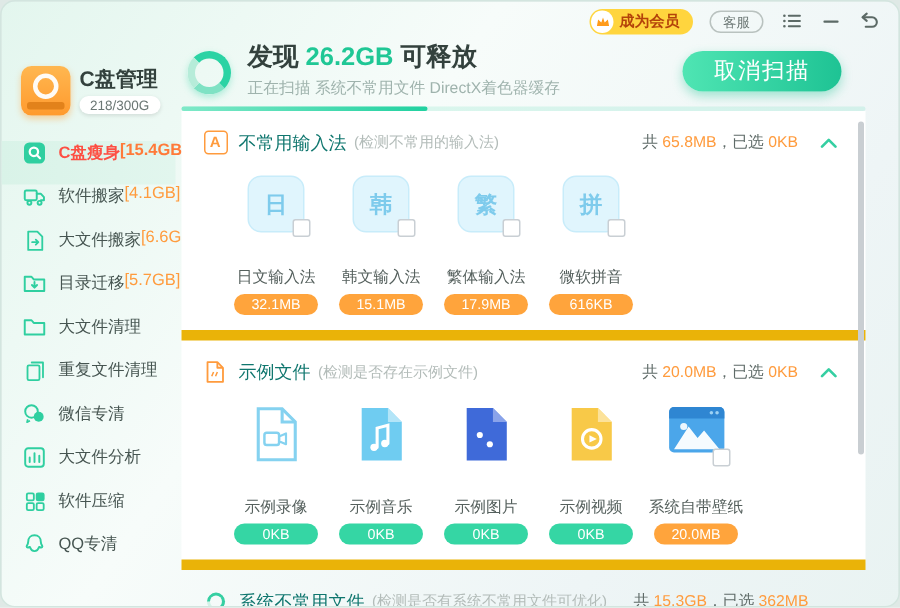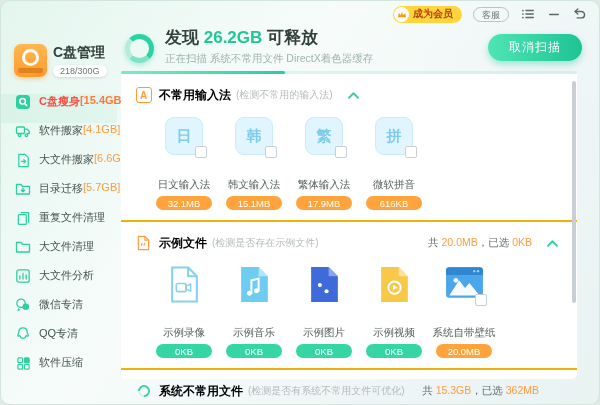--- a/index.html
+++ b/index.html
@@ -30,35 +30,35 @@
   .menu-item.active{background:linear-gradient(90deg,#d9f3e8,#e2f6ee);}
   .menu-item.active .mi-label{color:#fd4f43;font-weight:bold;}
   .menu-item.active .mi-value{color:#ff7a39;font-weight:bold;}
   
   .main-header{position:absolute;left:124px;top:26px;display:flex;align-items:center;}
   .spinner{width:29px;height:29px;border-radius:50%;border:5px solid #2bd3a4;border-left-color:#b6ecd9;border-bottom-color:#7fe2c4;box-sizing:border-box;margin-top:3px;box-shadow:0 2px 5px rgba(43,211,164,.35);}
   .head-text{margin-left:11px;}
   .head-title{font-size:17px;font-weight:bold;color:#33413d;line-height:21px;}
   .head-title .hl{color:#1fc795;}
   .head-status{margin-top:4px;font-size:10.5px;color:#9fb3ad;}
-  .cancel-btn{position:absolute;right:17px;top:33px;height:27px;padding:0 21px;border:none;border-radius:14px;
-    background:linear-gradient(90deg,#4fe5b3,#1ec394);color:#fff;font-size:12px;letter-spacing:1px;cursor:pointer;
+  .cancel-btn{position:absolute;right:38px;top:33px;height:27px;padding:0 21px;border:none;border-radius:14px;
+    background:linear-gradient(90deg,#4fe5b3,#1ec394);color:#fff;font-size:15px;letter-spacing:1px;cursor:pointer;
     box-shadow:0 3px 7px rgba(30,195,148,.4);font-family:inherit;}
   .progress{position:absolute;left:120px;top:70px;width:456px;height:3px;background:rgba(43,211,164,.14);border-radius:2px;}
   .progress-fill{height:100%;border-radius:2px;background:linear-gradient(90deg,#7fe9c8,#21d1a0);}
   
   .panel{position:absolute;left:120px;top:73px;width:456px;height:305px;background:#fff;border-radius:0 0 5px 5px;box-sizing:border-box;}
   .scroll-thumb{position:absolute;right:1px;top:7px;width:4px;height:222px;background:#c9ced2;border-radius:2px;cursor:pointer;}
   .section{padding:0 10px 0 12px;}
-  .section + .section{border-top:2px solid #eab308;}
+  .section + .section{border-top:7px solid #eab308;}
   .sec-head{display:flex;align-items:center;padding:10px 2px 4px 2px;height:22px;}
   .sec-ico{width:17px;height:17px;flex:none;display:flex;align-items:center;justify-content:center;margin-right:7px;}
   .a-badge{width:14px;height:14px;border:1.5px solid #ff9b3d;border-radius:3px;font-size:10px;font-weight:bold;color:#ff9b3d;display:flex;align-items:center;justify-content:center;}
   .ring{width:12px;height:12px;border-radius:50%;border:2px solid #35cfa2;border-bottom-color:#d4f1e7;transform:rotate(45deg);box-sizing:border-box;}
-  .sec-title{font-size:12px;font-weight:bold;color:#000000;}
+  .sec-title{font-size:12px;font-weight:normal;color:#0f766e;}
   .sec-hint{font-size:10px;color:#b3bcb9;margin-left:5px;}
   .sec-totals{margin-left:auto;font-size:10.5px;color:#5f6b68;white-space:nowrap;}
   .sec-totals .orange{color:#ff9b3d;}
   .chev{margin-left:14px;margin-right:6px;cursor:pointer;display:flex;}
   .no-chev{margin-right:26px;}
   
   .items-row{display:flex;padding:6px 0 10px 16px;}
   .item{width:70px;display:flex;flex-direction:column;align-items:center;cursor:pointer;}
   .icon-wrap{position:relative;width:40px;height:40px;display:flex;align-items:center;justify-content:center;}
   .ime-icon{width:36px;height:36px;border-radius:9px;background:#e0f5fd;border:1px solid #c8ecfa;color:#7ecbec;font-size:15px;font-weight:bold;display:flex;align-items:center;justify-content:center;}
@@ -150,77 +150,77 @@
           <svg width="16" height="16" viewBox="0 0 16 16" fill="none" stroke="#2fcfa0" stroke-width="1.3" stroke-linecap="round" stroke-linejoin="round">
               <path d="M1.5 3.5 h4.5 l1.5 1.8 h7 V13 h-13 z"></path>
               <path d="M8 7 v3.6 M6.3 9 L8 10.8 L9.7 9"></path>
             </svg>
         </span>
         <span class="mi-label">目录迁移</span>
           <span class="mi-value">[5.7GB]</span>
       </div>
       <div class="menu-item">
         <span class="mi-icon">
+          <svg width="16" height="16" viewBox="0 0 16 16" fill="none" stroke="#2fcfa0" stroke-width="1.3" stroke-linecap="round" stroke-linejoin="round">
+              <path d="M1.5 3.5 h4.5 l1.5 1.8 h7 V13 h-13 z"></path>
+            </svg>
+        </span>
+        <span class="mi-label">大文件清理</span>
+          <span class="mi-value"></span>
+      </div>
+      <div class="menu-item">
+        <span class="mi-icon">
           <svg width="15" height="15" viewBox="0 0 16 16" fill="none" stroke="#2fcfa0" stroke-width="1.3" stroke-linecap="round" stroke-linejoin="round">
               <path d="M5.5 1.8 h8 v10.5"></path>
               <rect x="2.5" y="3.8" width="8.5" height="10.5" rx="1"></rect>
             </svg>
         </span>
         <span class="mi-label">重复文件清理</span>
-          <span class="mi-value"></span>
-      </div>
-      <div class="menu-item">
-        <span class="mi-icon">
-          <svg width="16" height="16" viewBox="0 0 16 16" fill="none" stroke="#2fcfa0" stroke-width="1.3" stroke-linecap="round" stroke-linejoin="round">
-              <path d="M1.5 3.5 h4.5 l1.5 1.8 h7 V13 h-13 z"></path>
-            </svg>
-        </span>
-        <span class="mi-label">大文件清理</span>
-          <span class="mi-value"></span>
-      </div>
-      <div class="menu-item">
-        <span class="mi-icon">
-          <svg width="16" height="16" viewBox="0 0 16 16" fill="none" stroke="#2fcfa0" stroke-width="1.3" stroke-linecap="round">
-              <rect x="1.8" y="1.8" width="12.4" height="12.4" rx="2"></rect>
-              <path d="M4.8 11 v-3 M8 11 V5.2 M11.2 11 V6.8"></path>
-            </svg>
-        </span>
-        <span class="mi-label">大文件分析</span>
           <span class="mi-value"></span>
       </div>
       <div class="menu-item">
         <span class="mi-icon">
           <svg width="16" height="16" viewBox="0 0 16 16">
               <circle cx="6" cy="6.3" r="4.2" fill="none" stroke="#2fcfa0" stroke-width="1.3"></circle>
               <circle cx="10.8" cy="9.8" r="3.3" fill="#2fcfa0"></circle>
               <path d="M3.5 11.5 L3 13.5 L5 12.5" fill="none" stroke="#2fcfa0" stroke-width="1.1" stroke-linejoin="round"></path>
             </svg>
         </span>
         <span class="mi-label">微信专清</span>
           <span class="mi-value"></span>
       </div>
       <div class="menu-item">
         <span class="mi-icon">
-          <svg width="16" height="16" viewBox="0 0 16 16" fill="none" stroke="#2fcfa0" stroke-width="1.3" stroke-linejoin="round">
-              <path d="M8 1.8 c2.6 0 4.2 1.9 4.2 4.3 c0 1 .4 1.9 .9 2.7 c.4 .7 -.2 1.5 -1 1.2 l-1 -.4 c-.6 1.7 -1.8 2.8 -3.1 2.8 s-2.5 -1.1 -3.1 -2.8 l-1 .4 c-.8 .3 -1.4 -.5 -1 -1.2 c.5 -.8 .9 -1.7 .9 -2.7 C3.8 3.7 5.4 1.8 8 1.8 z"></path>
-            </svg>
-        </span>
-        <span class="mi-label">QQ专清</span>
+          <svg width="16" height="16" viewBox="0 0 16 16" fill="none" stroke="#2fcfa0" stroke-width="1.3" stroke-linecap="round">
+              <rect x="1.8" y="1.8" width="12.4" height="12.4" rx="2"></rect>
+              <path d="M4.8 11 v-3 M8 11 V5.2 M11.2 11 V6.8"></path>
+            </svg>
+        </span>
+        <span class="mi-label">大文件分析</span>
           <span class="mi-value"></span>
       </div>
       <div class="menu-item">
         <span class="mi-icon">
           <svg width="15" height="15" viewBox="0 0 16 16" fill="none" stroke="#2fcfa0" stroke-width="1.3">
               <rect x="2" y="2" width="5" height="5" rx="1"></rect>
               <rect x="9" y="2" width="5" height="5" rx="1" fill="#2fcfa0"></rect>
               <rect x="2" y="9" width="5" height="5" rx="1"></rect>
               <rect x="9" y="9" width="5" height="5" rx="1"></rect>
             </svg>
         </span>
         <span class="mi-label">软件压缩</span>
+          <span class="mi-value"></span>
+      </div>
+      <div class="menu-item">
+        <span class="mi-icon">
+          <svg width="16" height="16" viewBox="0 0 16 16" fill="none" stroke="#2fcfa0" stroke-width="1.3" stroke-linejoin="round">
+              <path d="M8 1.8 c2.6 0 4.2 1.9 4.2 4.3 c0 1 .4 1.9 .9 2.7 c.4 .7 -.2 1.5 -1 1.2 l-1 -.4 c-.6 1.7 -1.8 2.8 -3.1 2.8 s-2.5 -1.1 -3.1 -2.8 l-1 .4 c-.8 .3 -1.4 -.5 -1 -1.2 c.5 -.8 .9 -1.7 .9 -2.7 C3.8 3.7 5.4 1.8 8 1.8 z"></path>
+            </svg>
+        </span>
+        <span class="mi-label">QQ专清</span>
           <span class="mi-value"></span>
       </div>
     </div>
   </div>
 
   <div class="main-header">
     <div class="spinner"></div>
     <div class="head-text">
       <div class="head-title"><span>发现 </span><span class="hl">26.2GB</span><span> 可释放</span></div>
       <div class="head-status">正在扫描 系统不常用文件 DirectX着色器缓存</div>
@@ -233,20 +233,21 @@
 
   <div class="panel">
 
     <div class="section">
       <div class="sec-head">
         <span class="sec-ico">
             <span class="a-badge">A</span>
           </span>
         <span class="sec-title">不常用输入法</span>
         <span class="sec-hint">(检测不常用的输入法)</span>
+        <span class="sec-totals"><span>共 </span><span class="orange">65.8MB</span><span>，已选 </span><span class="orange">0KB</span></span>
         <span class="chev">
             <svg width="13" height="9" viewBox="0 0 14 10" fill="none" stroke="#35cfa2" stroke-width="2" stroke-linecap="round" stroke-linejoin="round">
               <path d="M2 7.5 L7 2.5 L12 7.5"></path>
             </svg>
           </span>
       </div>
       <div class="items-row">
         <div class="item">
           <div class="icon-wrap">
               <div class="ime-icon">日</div>

